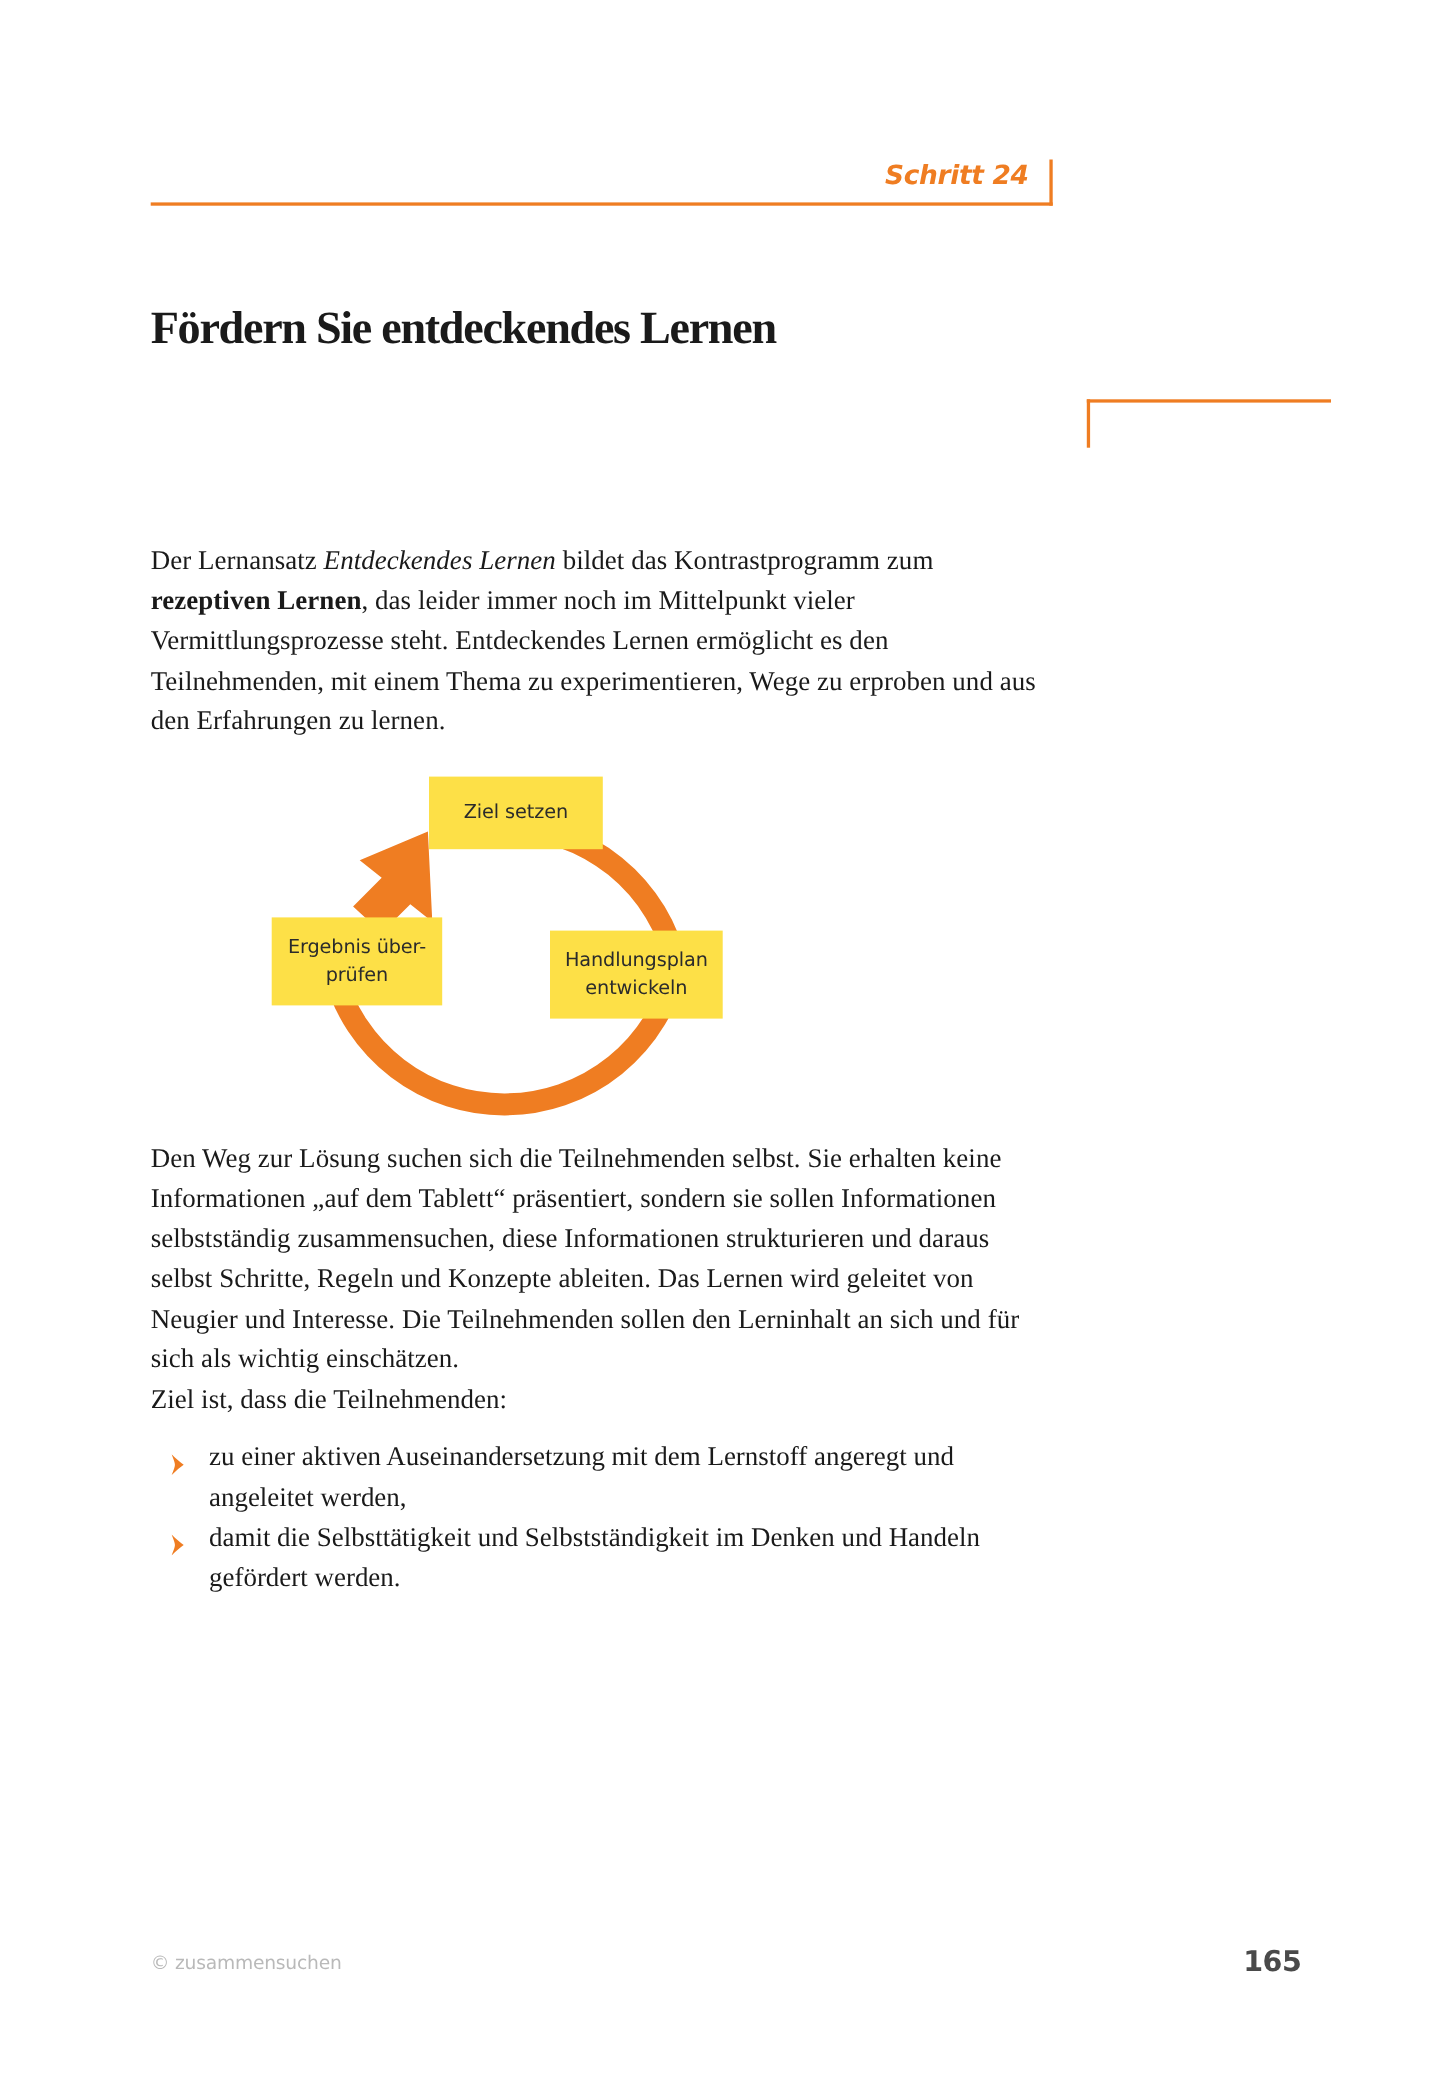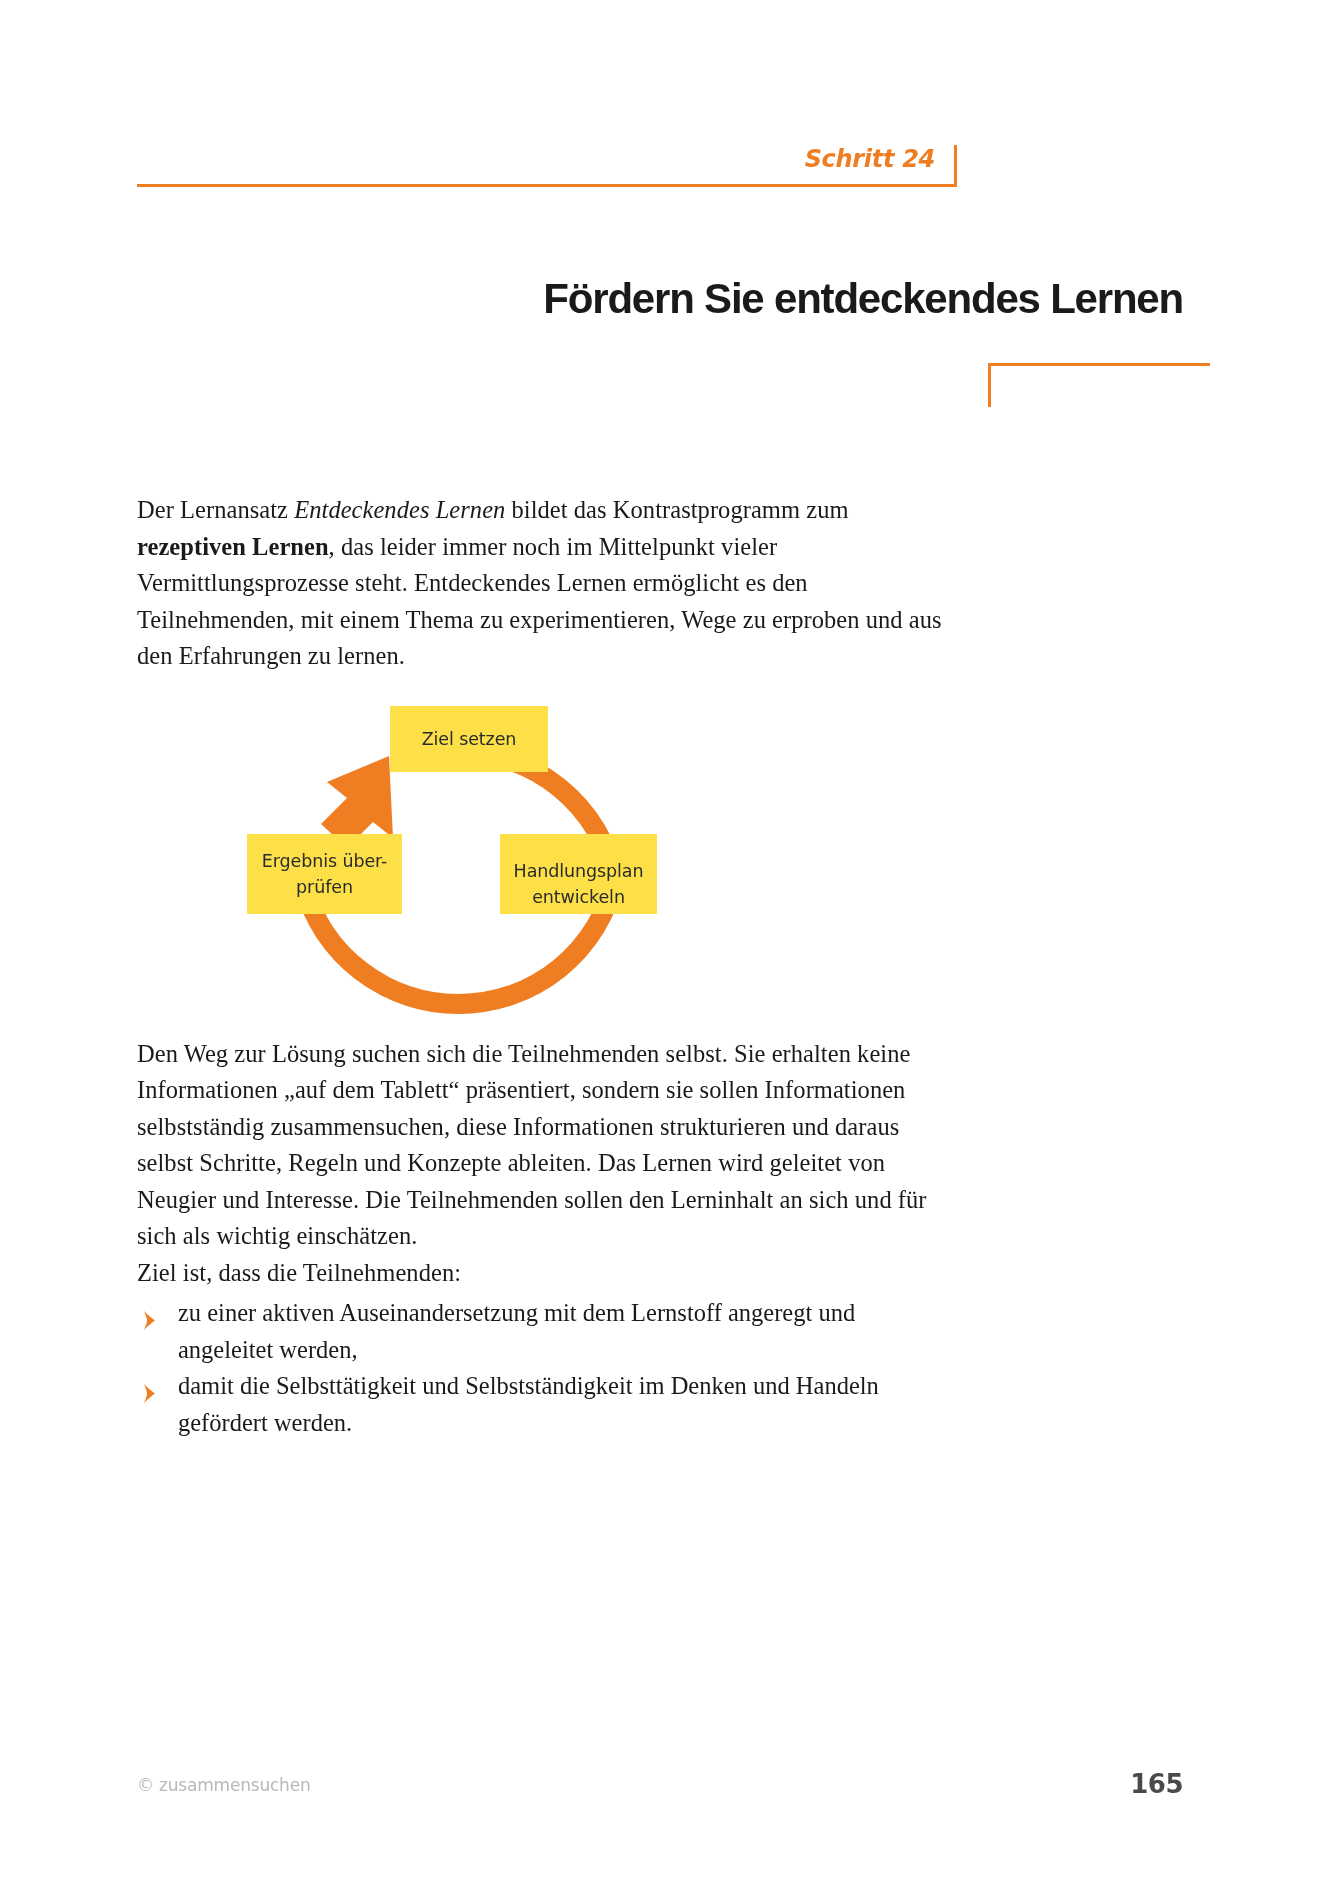--- a/index.html
+++ b/index.html
@@ -61,22 +61,22 @@
     height: 3px;
     background: #EF7D22;
   }
 
   
   .page-title {
     position: absolute;
     left: 137px;
     top: 248px;
     width: 1046px;
-    text-align: right;
-    font-family: Liberation Sans, sans-serif;
+    text-align: left;
+    font-family: Liberation Serif, serif;
     font-weight: bold;
     font-size: 42px;
     letter-spacing: -1.2px;
     color: #1a1a1a;
     line-height: 1.1;
   }
 
   
   .corner-bracket {
     position: absolute;
@@ -144,33 +144,33 @@
     color: #2b2b2b;
     text-align: center;
     display: flex;
     align-items: center;
     justify-content: center;
     letter-spacing: -0.1px;
     box-sizing: border-box;
     padding: 4px 6px;
   }
   .cyc-top    { left: 143px; top: 0px;   width: 158px; height: 66px; }
-  .cyc-right  { left: 253px; top: 128px; width: 157px; height: 80px; align-items: flex-end; }
+  .cyc-right  { left: 253px; top: 140px; width: 157px; height: 80px; }
   .cyc-bottom { left: 131px; top: 262px; width: 141px; height: 80px; }
   .cyc-left   { left: 0px;   top: 128px; width: 155px; height: 80px; }
 
   
   .para-block { margin-top: 30px; }
 
   
   .list-intro { margin-top: 42px; }
 
   ul.arrow-list {
     list-style: none;
-    margin: 4px;
+    margin: 16px;
     padding: 0;
   }
   ul.arrow-list li {
     position: relative;
     padding-left: 37px;
     font-size: 24.5px;
     line-height: 36.5px;
     color: #1a1a1a;
   }
   ul.arrow-list li .bullet-arrow {

